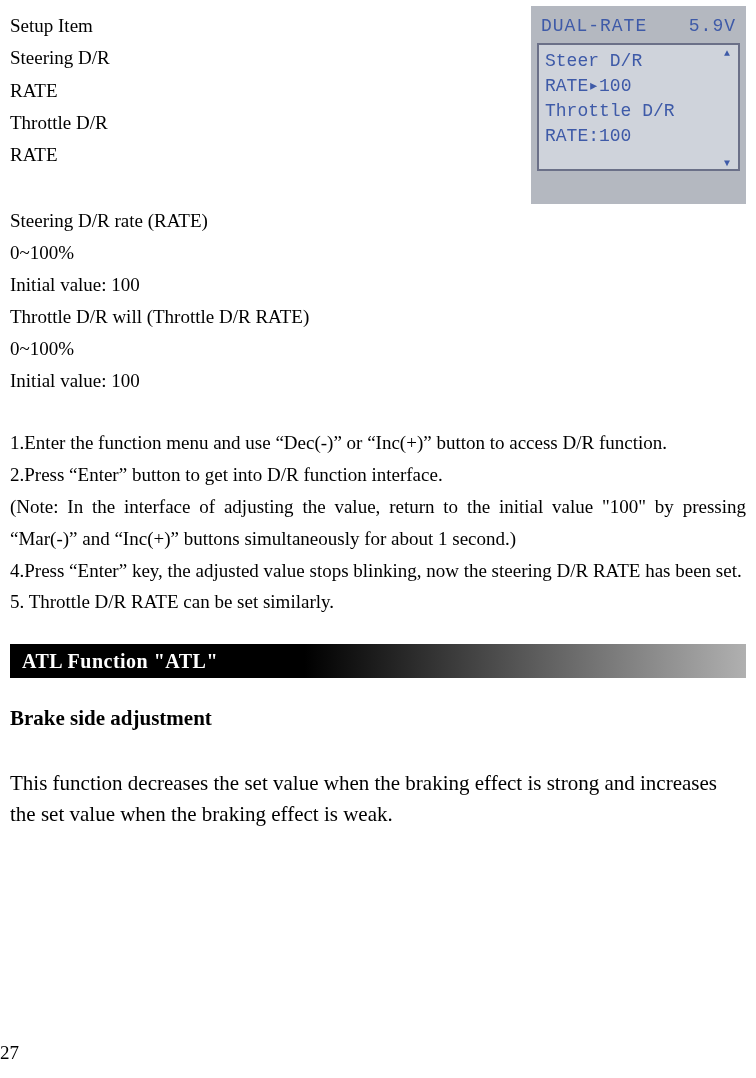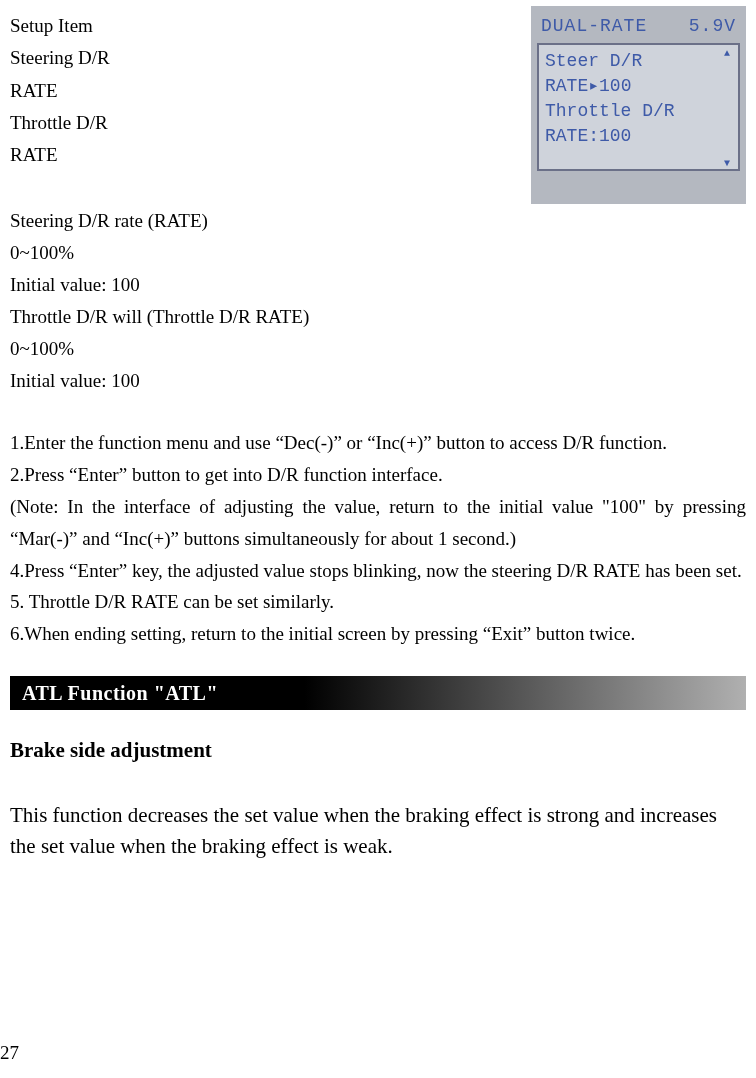--- a/index.html
+++ b/index.html
@@ -142,21 +142,20 @@
   <div>0~100%</div>
   <div>Initial value: 100</div>
 </div>
 
 <div class="instructions">
   <p>1.Enter  the  function  menu  and  use    “Dec(-)”  or  “Inc(+)”  button  to  access  D/R function.</p>
   <p>2.Press “Enter” button to get into D/R function interface.</p>
   <p>(Note:  In  the  interface  of  adjusting  the  value,  return  to  the  initial  value  "100"  by pressing “Mar(-)” and “Inc(+)” buttons simultaneously for about 1 second.)</p>
   <p>4.Press    “Enter” key, the adjusted value stops blinking, now the steering D/R RATE has been set.</p>
   <p>5. Throttle D/R RATE can be set similarly.</p>
-  <p>6.When ending setting, return to the initial screen by pressing “Exit” button twice.</p>
 </div>
 
 <div class="section-bar">
   <span>ATL Function    "ATL"</span>
 </div>
 
 <div class="subsection-title">Brake side adjustment</div>
 
 <div class="description">This function decreases the set value when the braking effect is strong and increases the set value when the braking effect is weak.</div>
 

